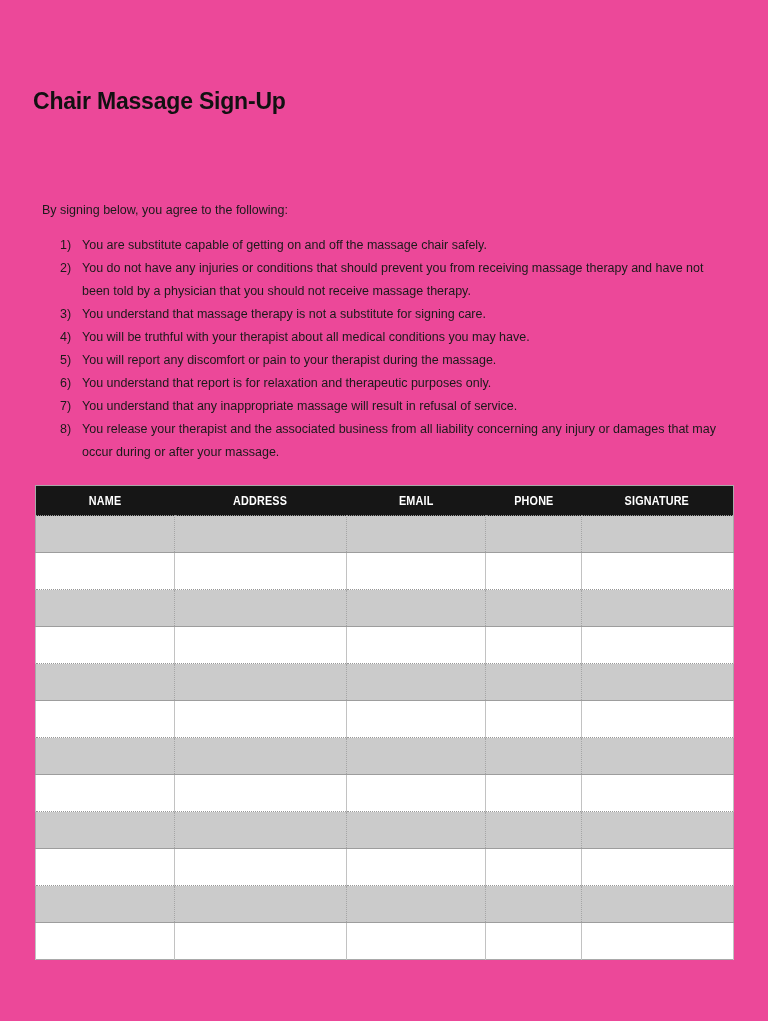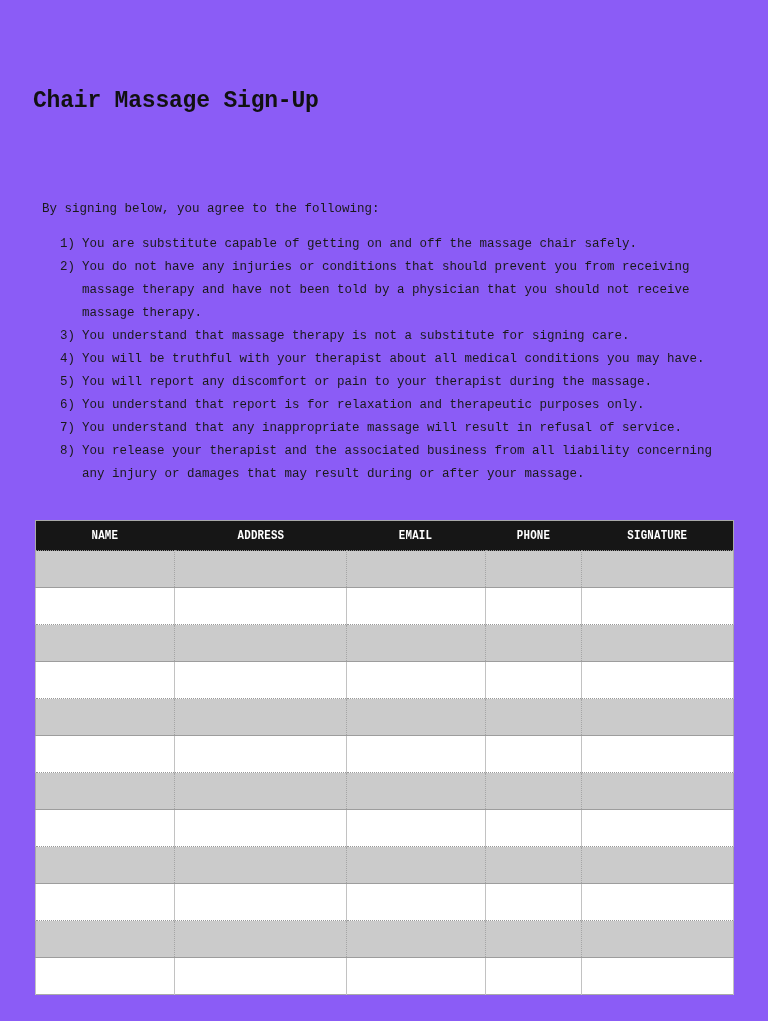--- a/index.html
+++ b/index.html
@@ -1,22 +1,22 @@
 <!DOCTYPE html>
 <html><head>
 <meta charset="utf-8">
 <style>
   html, body { margin: 0; padding: 0; background: #ffffff; }
   .page {
     position: relative;
     width: 768px;
     height: 1021px;
-    background: #8b5cf6;
+    background: #ec4899;
     overflow: hidden;
-    font-family: Liberation Mono, monospace;
+    font-family: Liberation Sans, sans-serif;
     color: #1a1a1a;
   }
   .doc-title {
     margin: 88px 33px 0 33px;
     font-size: 23px;
     font-weight: 700;
     letter-spacing: -0.2px;
     color: #111111;
   }
   .intro {
@@ -37,21 +37,21 @@
   .agreement-list .num {
     flex: 0 0 22px;
   }
   .agreement-list .item-text {
     flex: 1;
   }
   table.signup-table {
     border-collapse: collapse;
     table-layout: fixed;
     width: 698px;
-    margin: 34px 0 0 35px;
+    margin: 21px 0 0 35px;
     border: 1px solid #a9a9a9;
   }
   .signup-table th {
     background: #161616;
     color: #ffffff;
     font-size: 12px;
     font-weight: 700;
     height: 29px;
     padding: 0;
     border: 0;
@@ -119,21 +119,21 @@
     <li>
       <span class="num">6)</span>
       <span class="item-text">You understand that report is for relaxation and therapeutic purposes only.</span>
     </li>
     <li>
       <span class="num">7)</span>
       <span class="item-text">You understand that any inappropriate massage will result in refusal of service.</span>
     </li>
     <li>
       <span class="num">8)</span>
-      <span class="item-text">You release your therapist and the associated business from all liability concerning any injury or damages that may result during or after your massage.</span>
+      <span class="item-text">You release your therapist and the associated business from all liability concerning any injury or damages that may occur during or after your massage.</span>
     </li>
   </ol>
 
   <table class="signup-table">
     <colgroup>
       <col style="width:139px">
       <col style="width:172px">
       <col style="width:139px">
       <col style="width:96px">
       <col style="width:152px">

